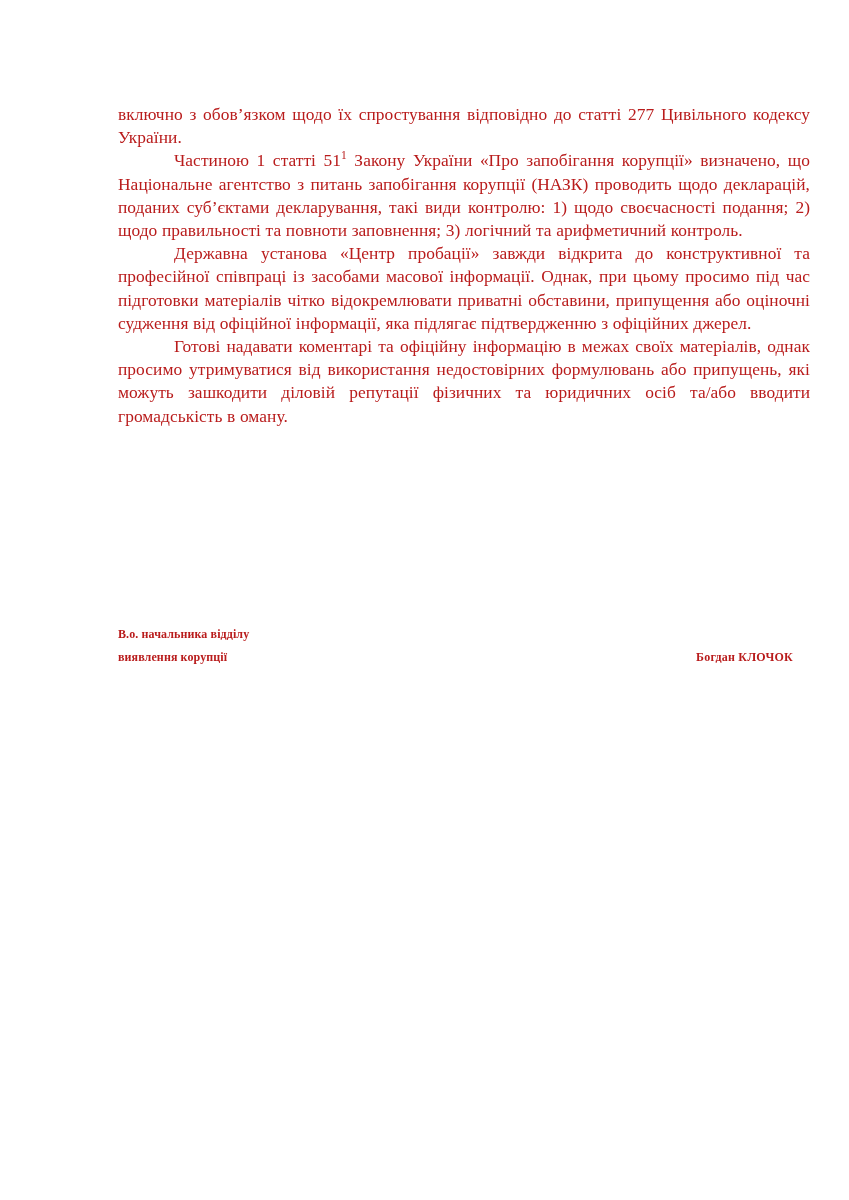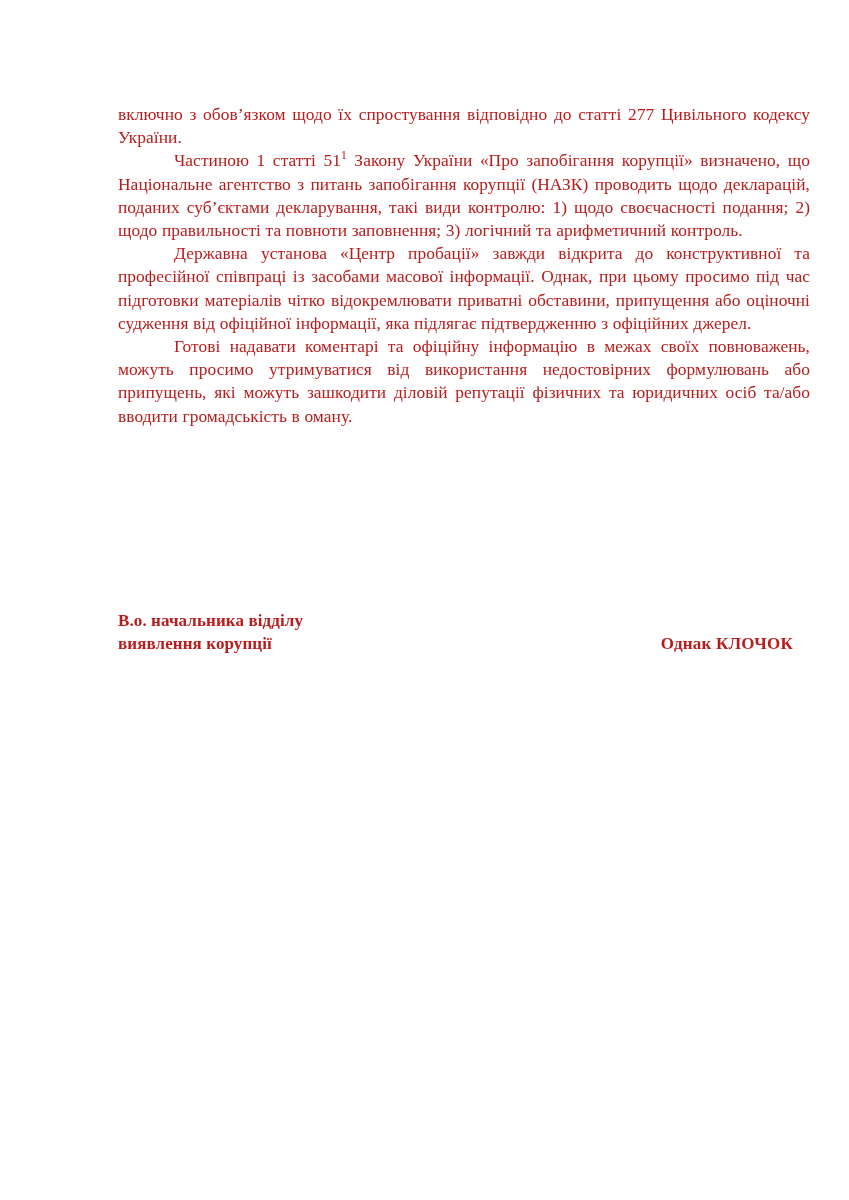--- a/index.html
+++ b/index.html
@@ -48,23 +48,23 @@
   sup.fn {
     font-size: 0.66em;
     line-height: 0;
     vertical-align: super;
   }
 
   
   .signature {
     position: absolute;
     left: 118px;
-    top: 595px;
+    top: 608px;
     width: 676px;
-    font-size: 17px;
+    font-size: 12px;
     line-height: 22.6px;
     font-weight: bold;
     letter-spacing: 0.1px;
   }
   .signature .sig-line {
     display: block;
     white-space: nowrap;
   }
   .signature .sig-line.with-name {
     display: flex;
@@ -85,25 +85,25 @@
 
   <div class="textblock">
 
     <p class="body cont">включно з обов’язком щодо їх спростування відповідно до статті 277 Цивільного кодексу України.</p>
 
 
     <p class="body indent"><span>Частиною 1 статті 51</span><sup class="fn">1</sup><span> Закону України «Про запобігання корупції» визначено, що  Національне агентство з питань запобігання корупції (НАЗК) проводить щодо декларацій, поданих суб’єктами декларування, такі види контролю: 1) щодо своєчасності подання; 2) щодо правильності та повноти заповнення; 3) логічний та арифметичний контроль.</span></p>
 
     <p class="body indent">Державна  установа «Центр пробації» завжди відкрита до конструктивної та професійної співпраці із засобами масової інформації. Однак, при цьому просимо під час підготовки матеріалів чітко відокремлювати приватні обставини, припущення або оціночні судження від офіційної інформації, яка підлягає підтвердженню з офіційних джерел.</p>
 
-    <p class="body indent">Готові надавати коментарі та офіційну інформацію в межах своїх повноважень, можуть просимо утримуватися від використання недостовірних формулювань або припущень, які можуть зашкодити діловій репутації фізичних та юридичних осіб та/або вводити громадськість в оману.</p>
+    <p class="body indent">Готові надавати коментарі та офіційну інформацію в межах своїх матеріалів, однак просимо утримуватися від використання недостовірних формулювань або припущень, які можуть зашкодити діловій репутації фізичних та юридичних осіб та/або вводити громадськість в оману.</p>
 
   </div>
 
   <div class="signature">
     <span class="sig-line">В.о. начальника відділу</span>
     <span class="sig-line with-name">
       <span>виявлення корупції</span>
-      <span class="sig-name">Однак КЛОЧОК</span>
+      <span class="sig-name">Богдан КЛОЧОК</span>
     </span>
   </div>
 
 </div>
 
 </body></html>

